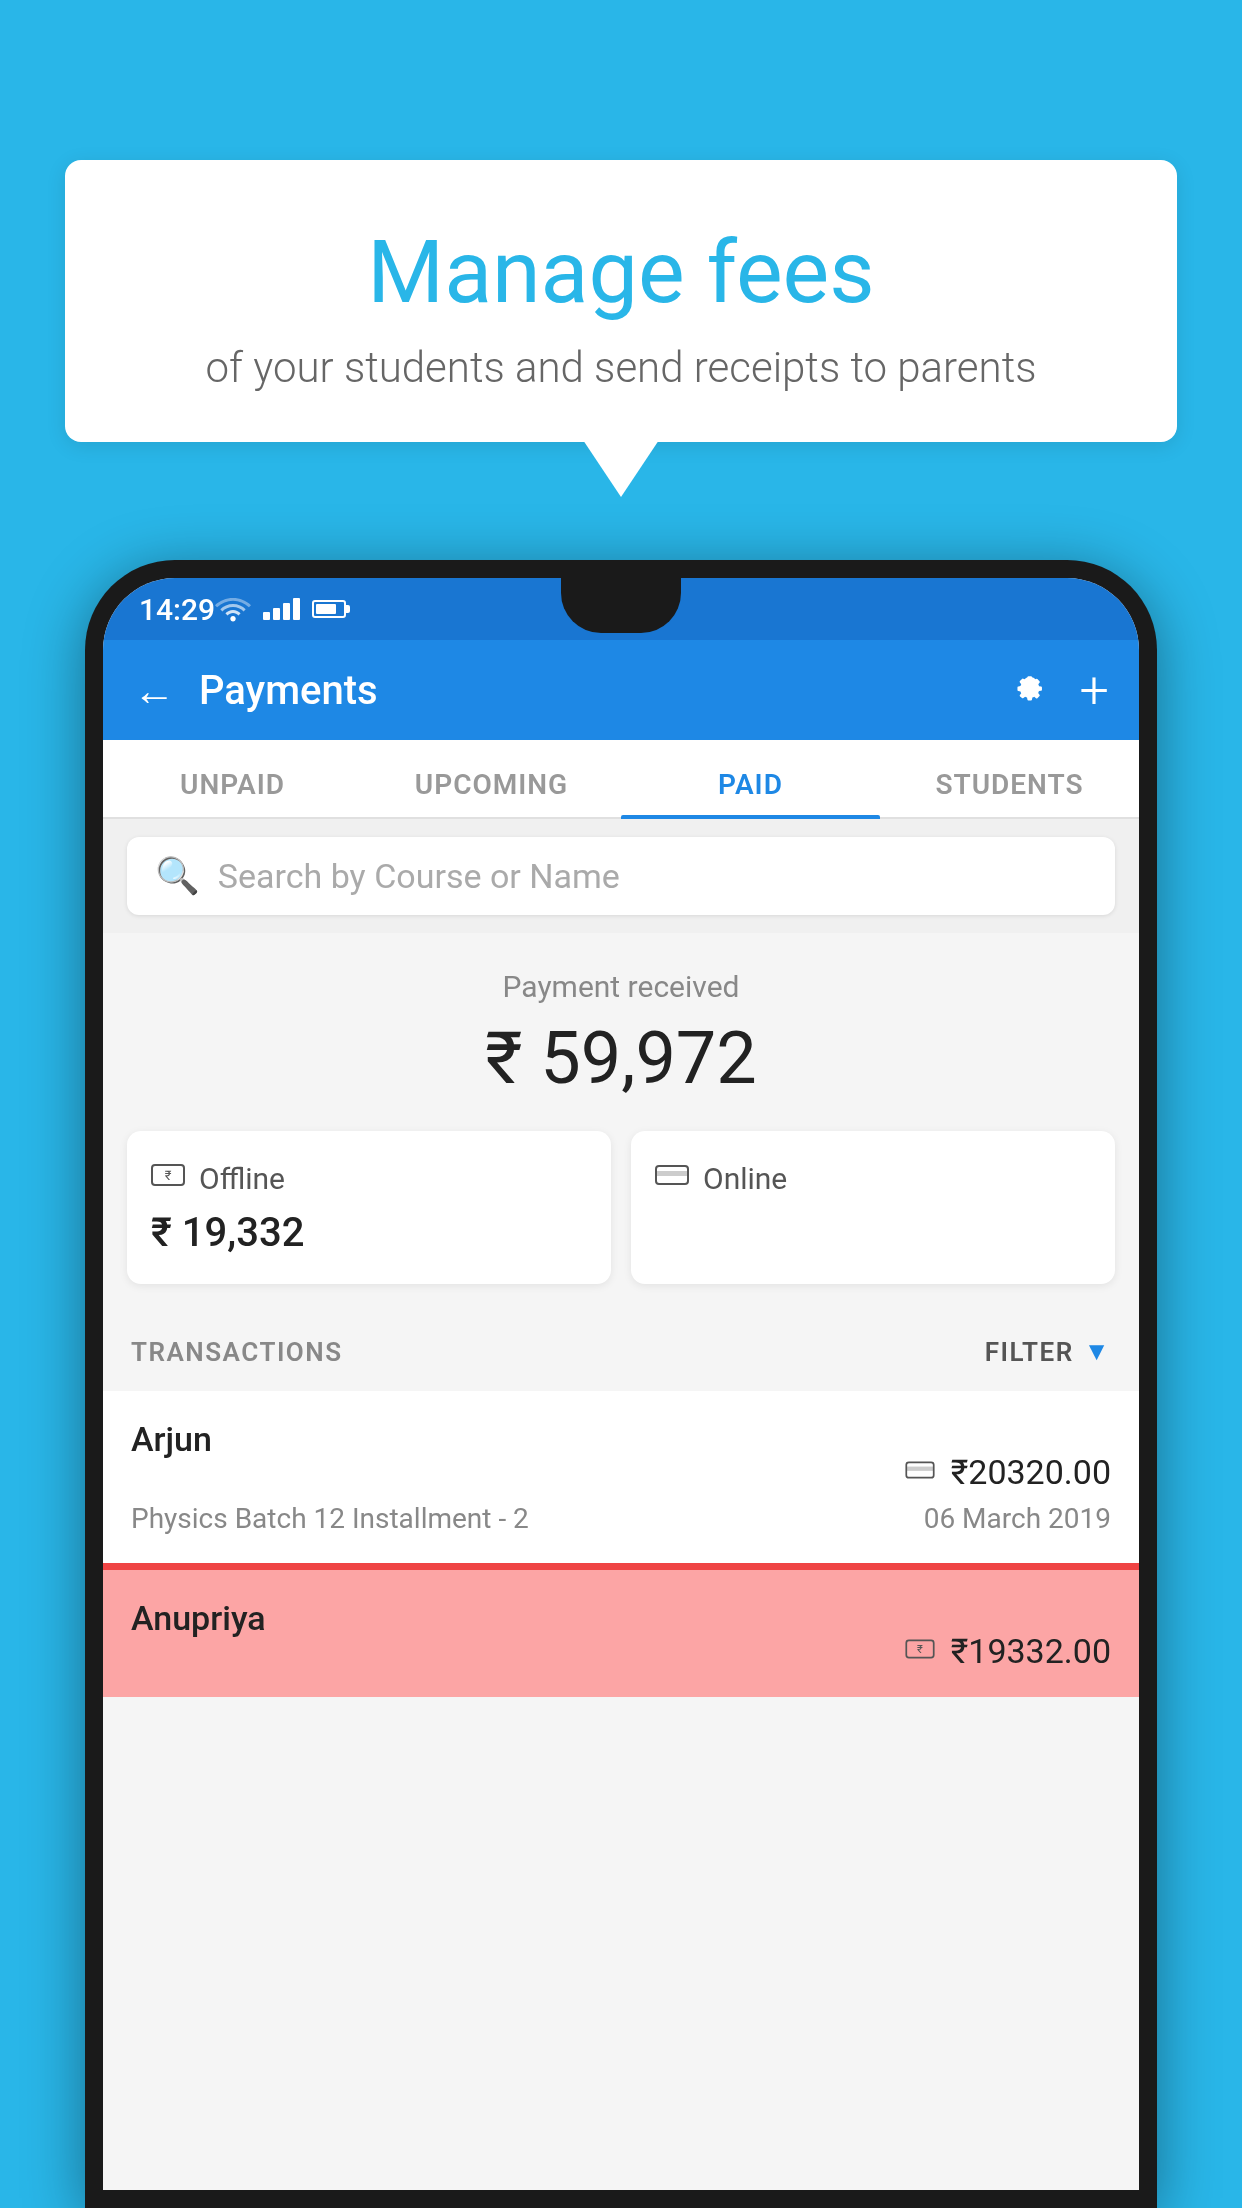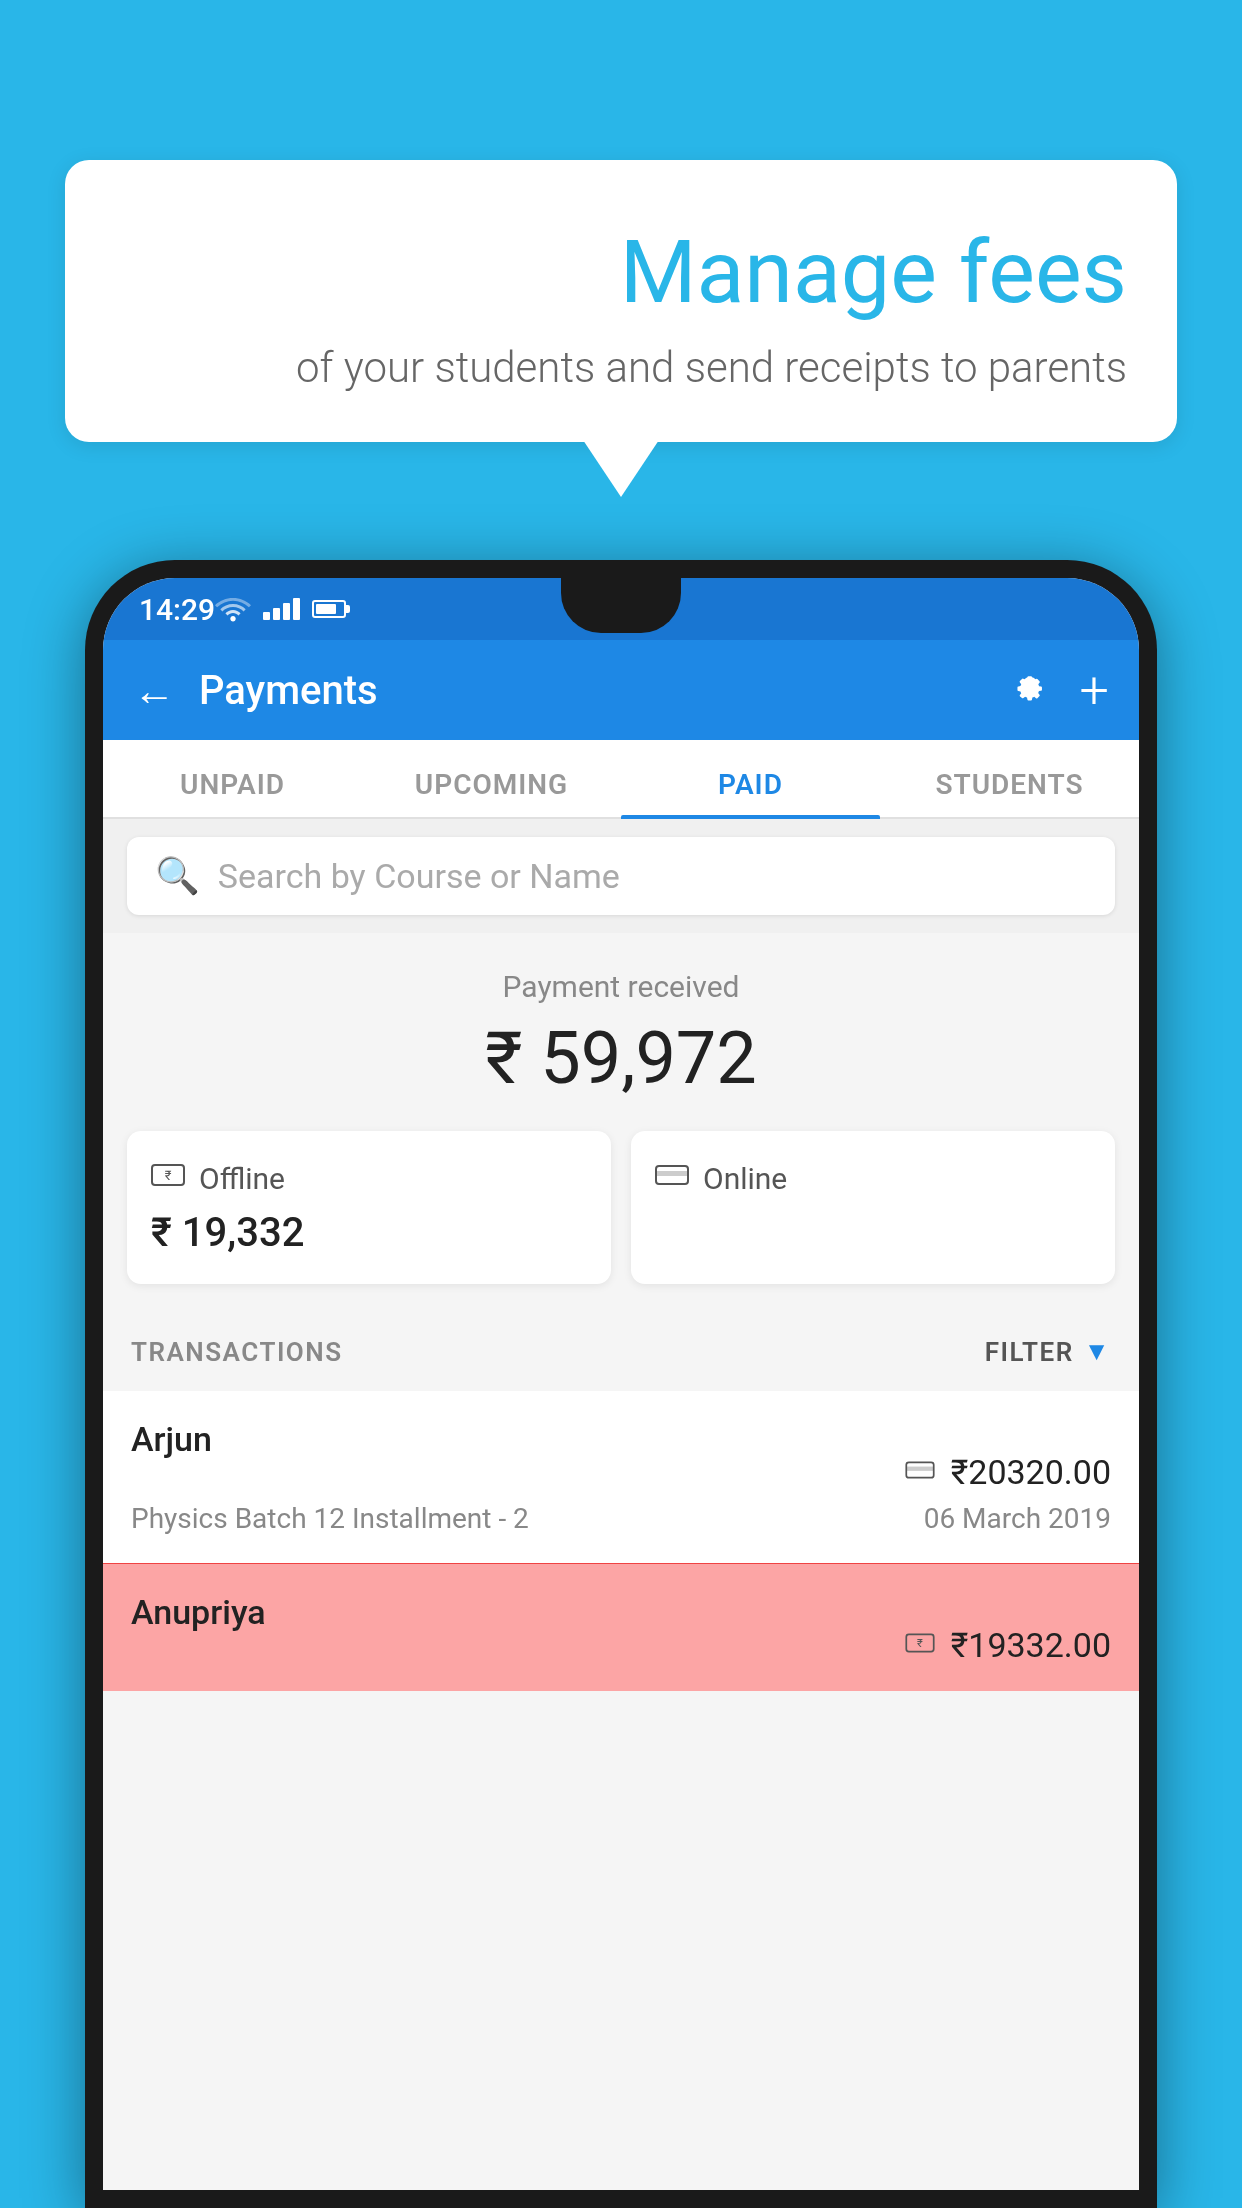--- a/index.html
+++ b/index.html
@@ -17,23 +17,23 @@
     
     .speech-bubble-container {
       position: absolute;
       top: 160px;
       left: 65px;
       right: 65px;
     }
 
     .speech-bubble {
       background: white;
-      border-radius: 24px;
+      border-radius: 16px;
       padding: 60px 50px 50px;
-      text-align: right;
+      text-align: center;
       box-shadow: 0 4px 20px rgba(0,0,0,0.1);
       position: relative;
     }
 
     .speech-bubble::after {
       content: '';
       position: absolute;
       bottom: -55px;
       left: 50%;
       transform: translateX(-50%);
@@ -338,21 +338,21 @@
 
     .filter-icon {
       color: #1E88E5;
       font-size: 26px;
     }
 
     
     .transaction-item {
       background: white;
       padding: 28px 28px;
-      border-bottom: 1px solid #ef4444;
+      border-bottom: 7px solid #ef4444;
     }
 
     .transaction-row {
       display: flex;
       justify-content: space-between;
       align-items: flex-start;
       margin-bottom: 10px;
     }
 
     .transaction-name {

